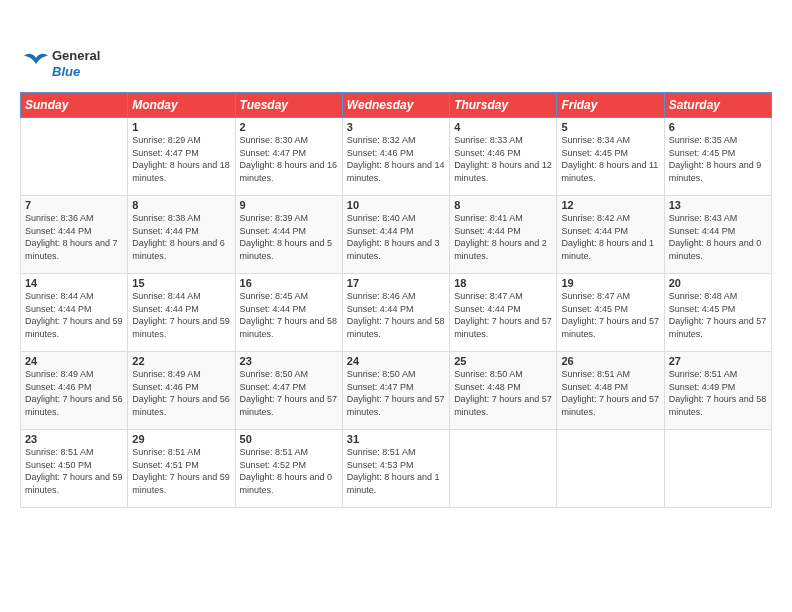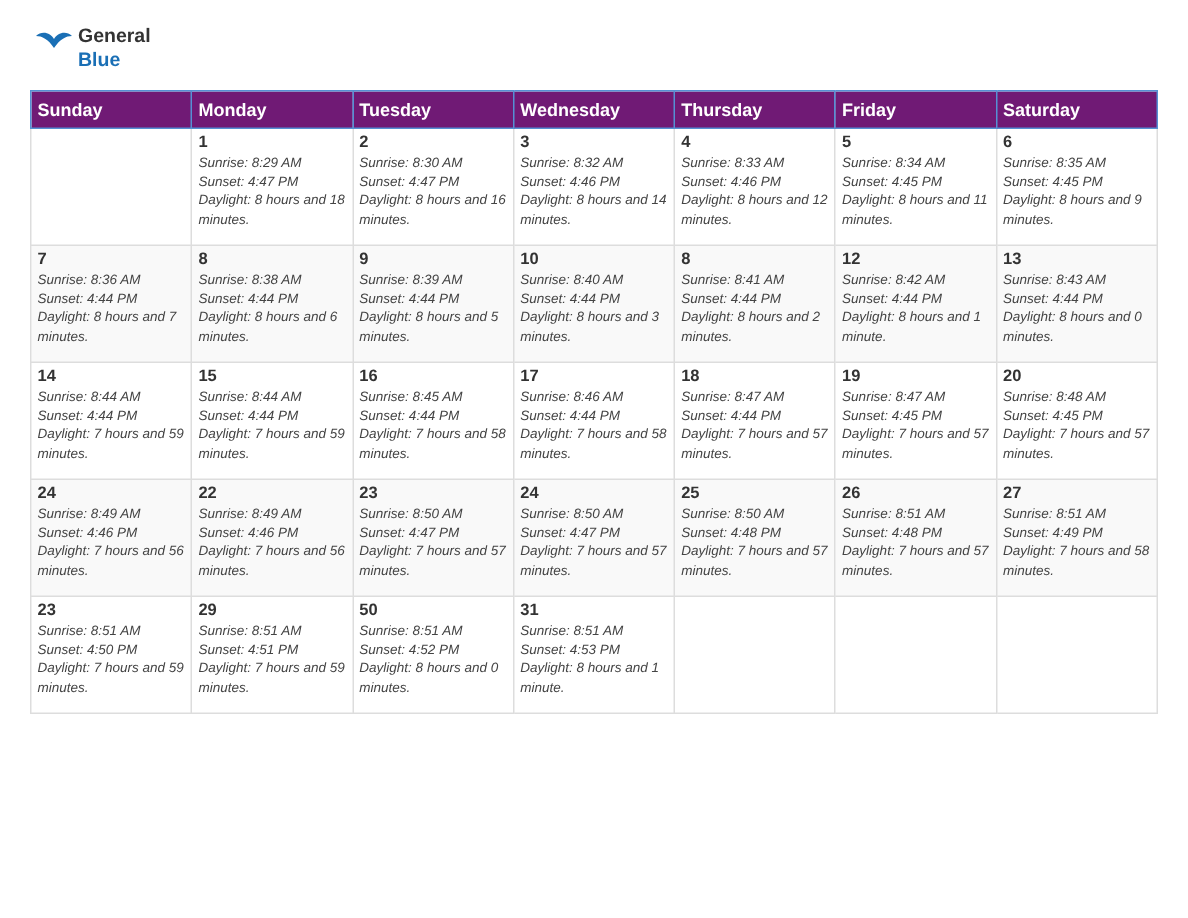--- a/index.html
+++ b/index.html
@@ -6,65 +6,67 @@
     body {
       font-family: Arial, sans-serif;
       background: #fff;
       width: 792px;
       height: 612px;
       overflow: hidden;
     }
     .container {
       width: 792px;
       padding: 16px 20px 10px 20px;
+      margin-top: 32px;
     }
     .header {
       display: flex;
       justify-content: space-between;
       align-items: flex-start;
       margin-bottom: 12px;
     }
     .logo {
       display: flex;
       align-items: center;
     }
     .logo-text {
       display: flex;
       flex-direction: column;
       font-size: 13px;
       font-weight: bold;
       line-height: 1.2;
     }
     .logo-general { color: #333; }
-    .logo-blue { color: #1a6fb5; }
+    .logo-blue { color: #1a6fb5; font-style: italic; }
     .title-block {
       text-align: right;
     }
     .month-title {
       font-size: 32px;
       font-weight: bold;
       color: #333;
     }
     .location {
       font-size: 14px;
       color: #555;
     }
     .calendar {
       width: 100%;
       border-collapse: collapse;
       border: 1px solid #ccc;
     }
     .calendar th {
-      background-color: #701a75;
+      background-color: #ef4444;
       color: #fff;
       font-size: 12px;
       font-weight: bold;
       padding: 5px 4px;
       text-align: left;
       border: 1px solid #5590d4;
+      font-style: italic;
     }
     .calendar td {
       vertical-align: top;
       border: 1px solid #ddd;
       padding: 3px 4px;
       font-size: 9.5px;
       color: #333;
       background: #fff;
       width: calc(100% / 7);
       height: 78px;
@@ -76,21 +78,20 @@
       font-size: 11px;
       font-weight: bold;
       color: #333;
       display: block;
       margin-bottom: 1px;
     }
     .day-info {
       font-size: 9px;
       color: #444;
       line-height: 1.4;
-      font-style: italic;
     }
     .empty-cell {
       background: #fff !important;
     }
   </style>
 </head>
 <body>
 
 <div class="container">
   <div class="header">

